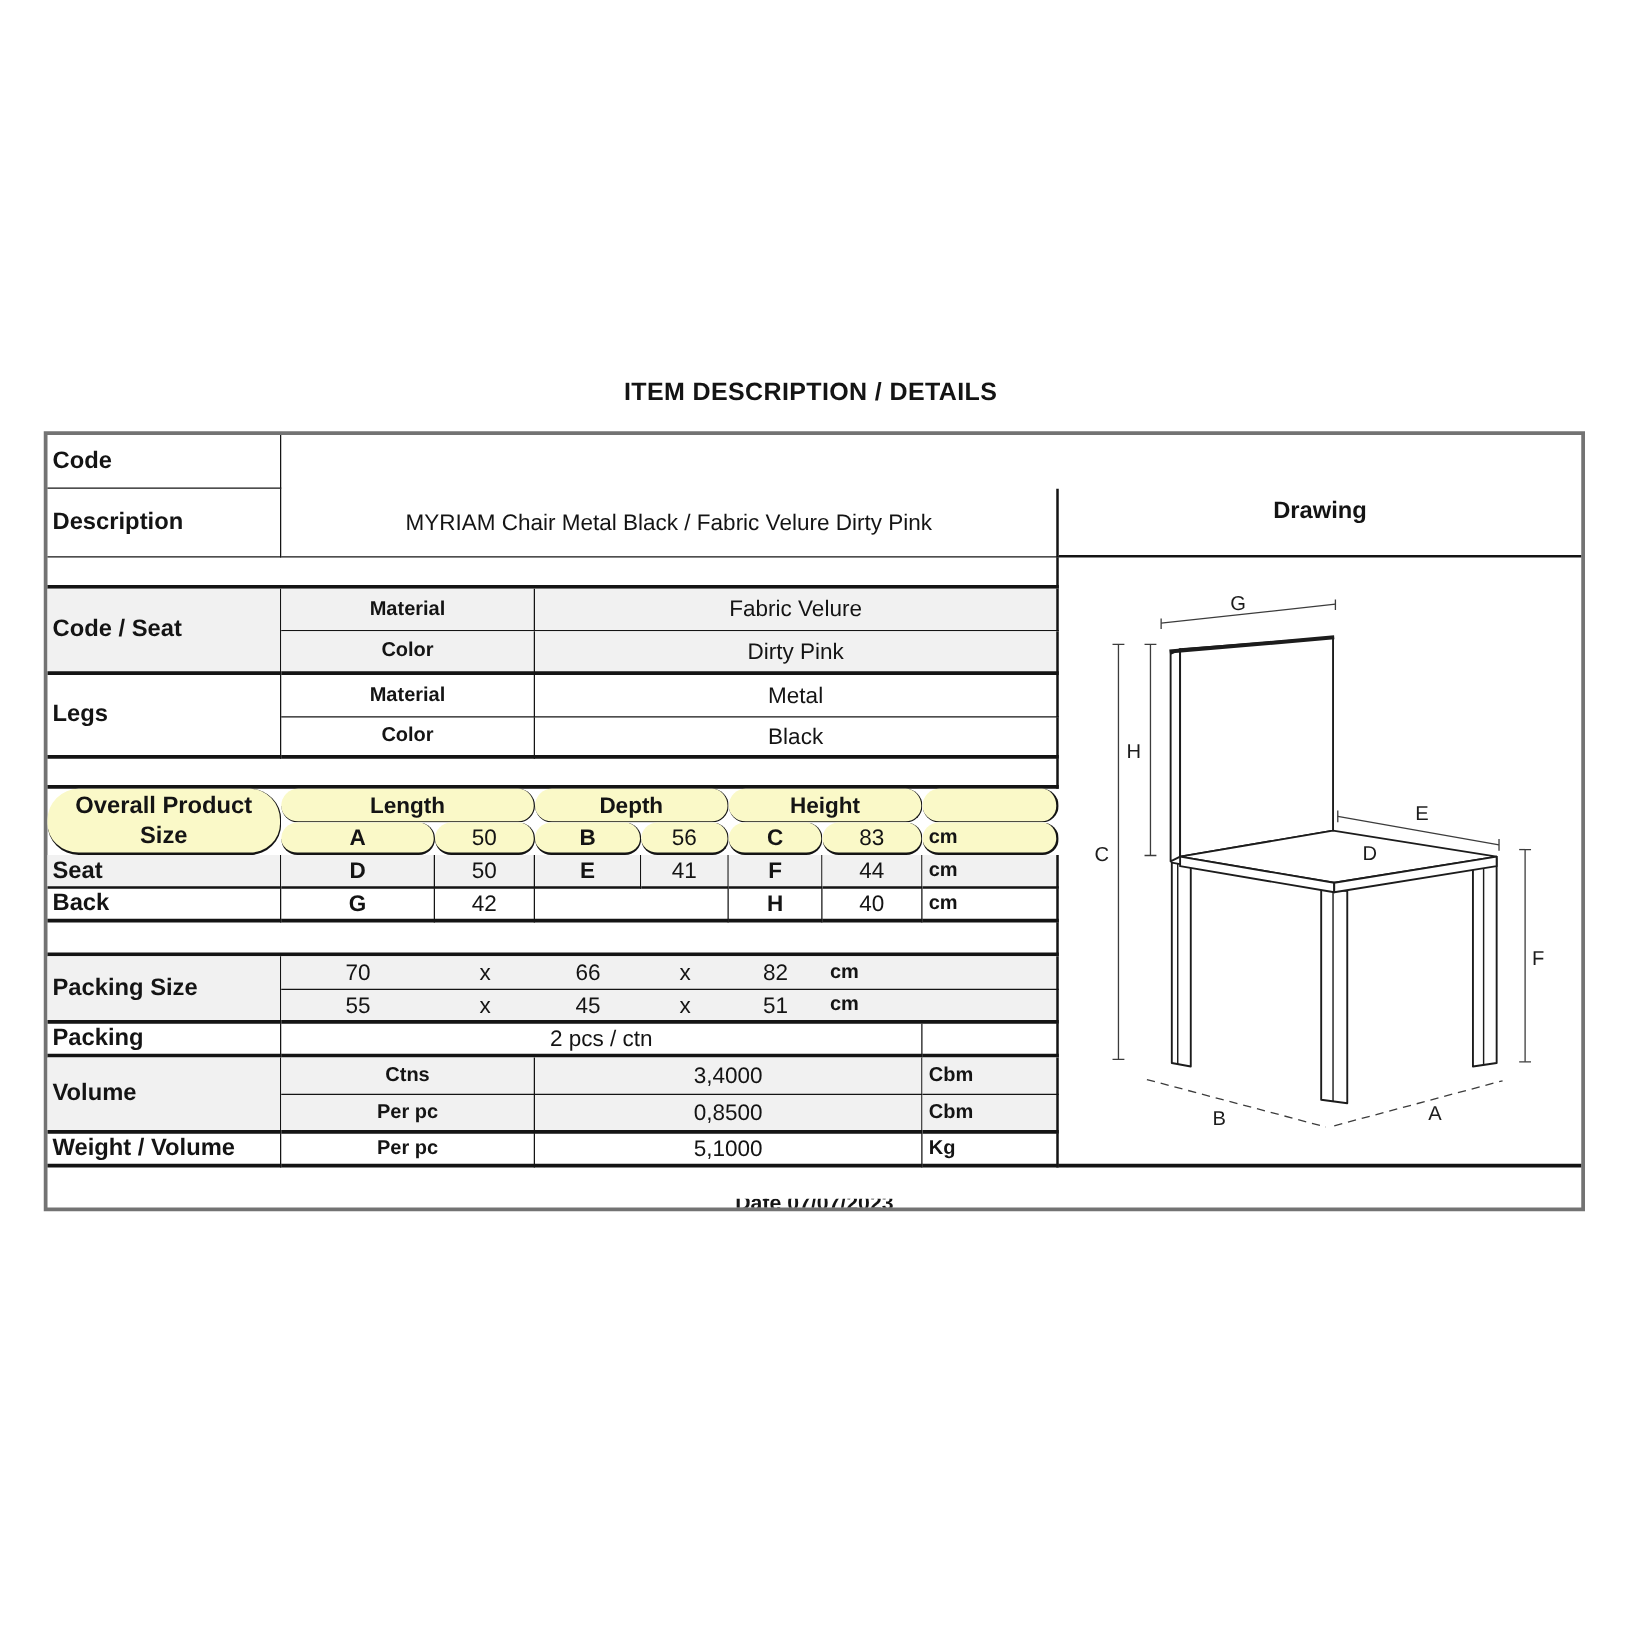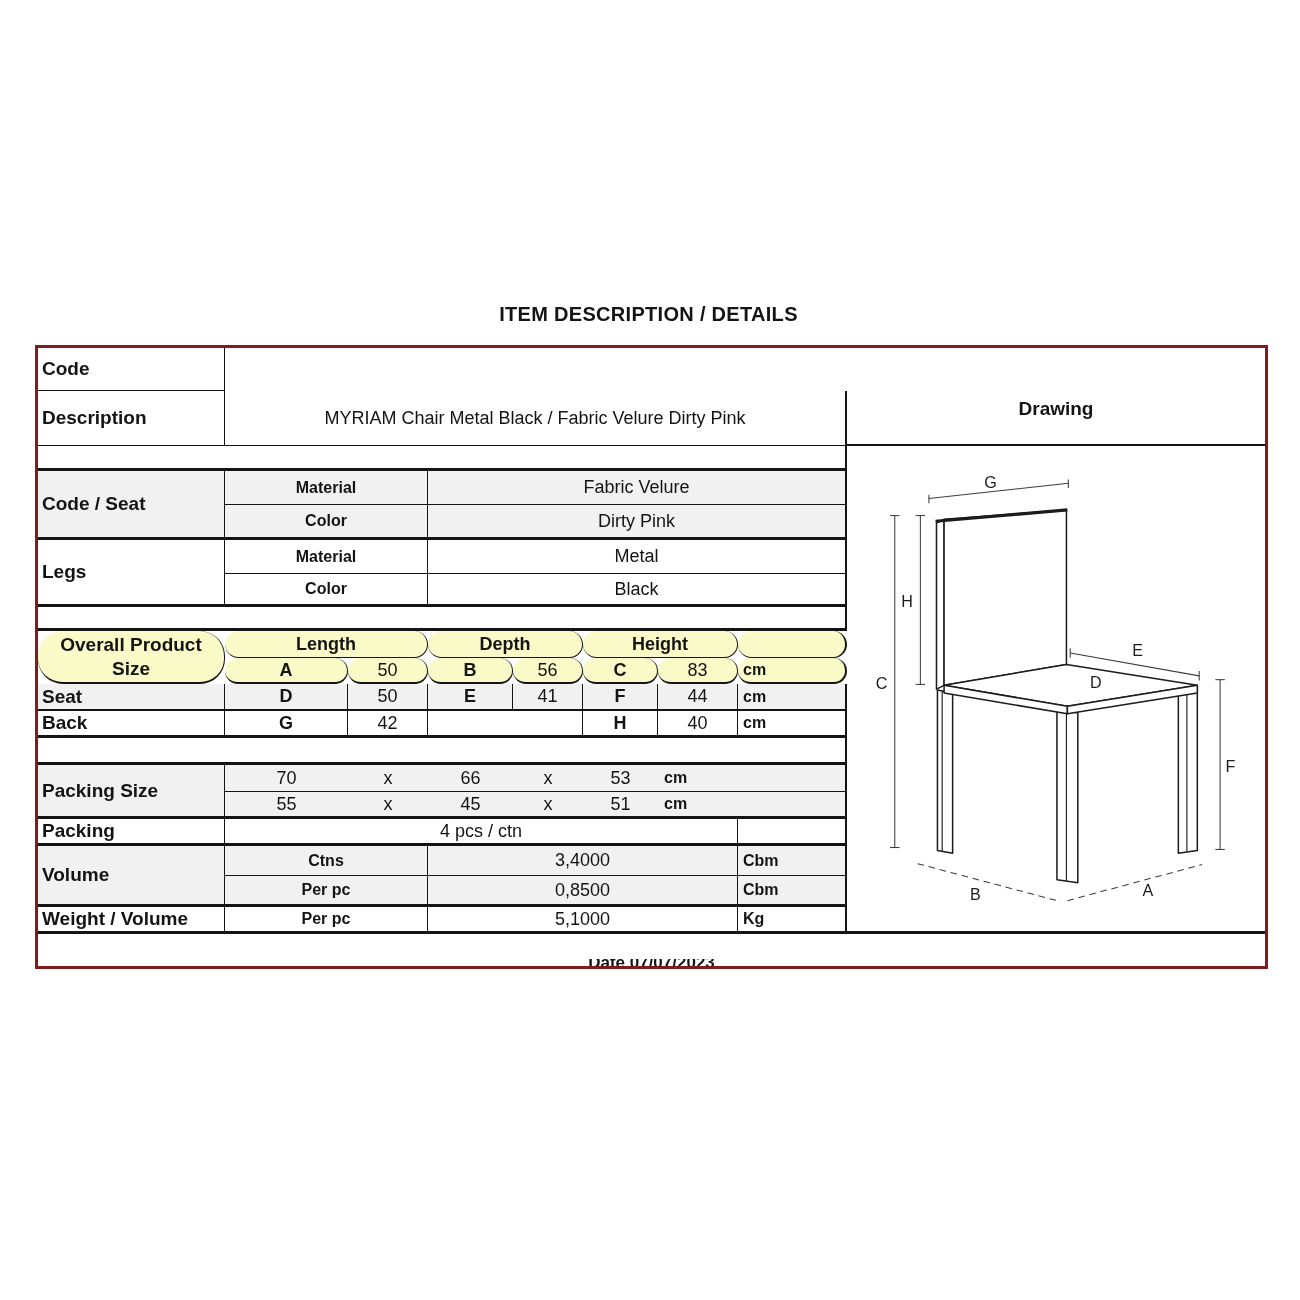--- a/index.html
+++ b/index.html
@@ -9,21 +9,21 @@
   }
   .doc-title {
     position:absolute; left:35px; top:303px; width:1227px;
     text-align:center; font-size:20px; font-weight:bold; letter-spacing:.3px;
   }
   .spec-table {
     position:absolute; left:35px; top:345px;
     display:grid;
     grid-template-columns:187px 123px 80px 85px 70px 75px 80px 109px 418px;
     grid-template-rows:43px 55px 25px 34px 35px 34px 33px 24px 27px 26px 27px 27px 27px 27px 27px 27px 30px 31px 27px 32px;
-    border:3px solid #7f1d1d; background:#ffffff; box-sizing:border-box;
+    border:3px solid #737373; background:#ffffff; box-sizing:border-box;
   }
   .c {
     display:flex; align-items:center; justify-content:center;
     font-size:18px; overflow:hidden; min-width:0; min-height:0;
     border-right:1.5px solid #141414; border-bottom:1.5px solid #141414;
   }
   .bold   { font-weight:bold; }
   .lbl    { font-weight:bold; font-size:19px; justify-content:flex-start; padding-left:4px; }
   .small  { font-size:16px; font-weight:bold; }
   .unit   { font-size:16px; font-weight:bold; justify-content:flex-start; padding-left:5px; }
@@ -168,37 +168,37 @@
 
     <div class="c br3 bb3" style="grid-area:13/1/14/9"></div>
 
     <div class="c lbl gray bb3" style="grid-area:14/1/16/2">Packing Size</div>
     <div class="c gray br3" style="grid-area:14/2/15/9">
       <div class="inner-pack">
         <span>70</span>
         <span>x</span>
         <span>66</span>
         <span>x</span>
-        <span>53</span>
+        <span>82</span>
         <span class="pk-unit">cm</span>
       </div>
     </div>
     <div class="c gray br3 bb3" style="grid-area:15/2/16/9">
       <div class="inner-pack">
         <span>55</span>
         <span>x</span>
         <span>45</span>
         <span>x</span>
         <span>51</span>
         <span class="pk-unit">cm</span>
       </div>
     </div>
 
     <div class="c lbl bb3" style="grid-area:16/1/17/2">Packing</div>
-    <div class="c bb3" style="grid-area:16/2/17/8">4 pcs / ctn</div>
+    <div class="c bb3" style="grid-area:16/2/17/8">2 pcs / ctn</div>
     <div class="c br3 bb3" style="grid-area:16/8/17/9"></div>
 
     <div class="c lbl gray bb3" style="grid-area:17/1/19/2">Volume</div>
     <div class="c small gray" style="grid-area:17/2/18/4">Ctns</div>
     <div class="c gray" style="grid-area:17/4/18/8">3,4000</div>
     <div class="c gray unit br3" style="grid-area:17/8/18/9">Cbm</div>
     <div class="c small gray bb3" style="grid-area:18/2/19/4">Per pc</div>
     <div class="c gray bb3" style="grid-area:18/4/19/8">0,8500</div>
     <div class="c gray unit br3 bb3" style="grid-area:18/8/19/9">Cbm</div>
 

